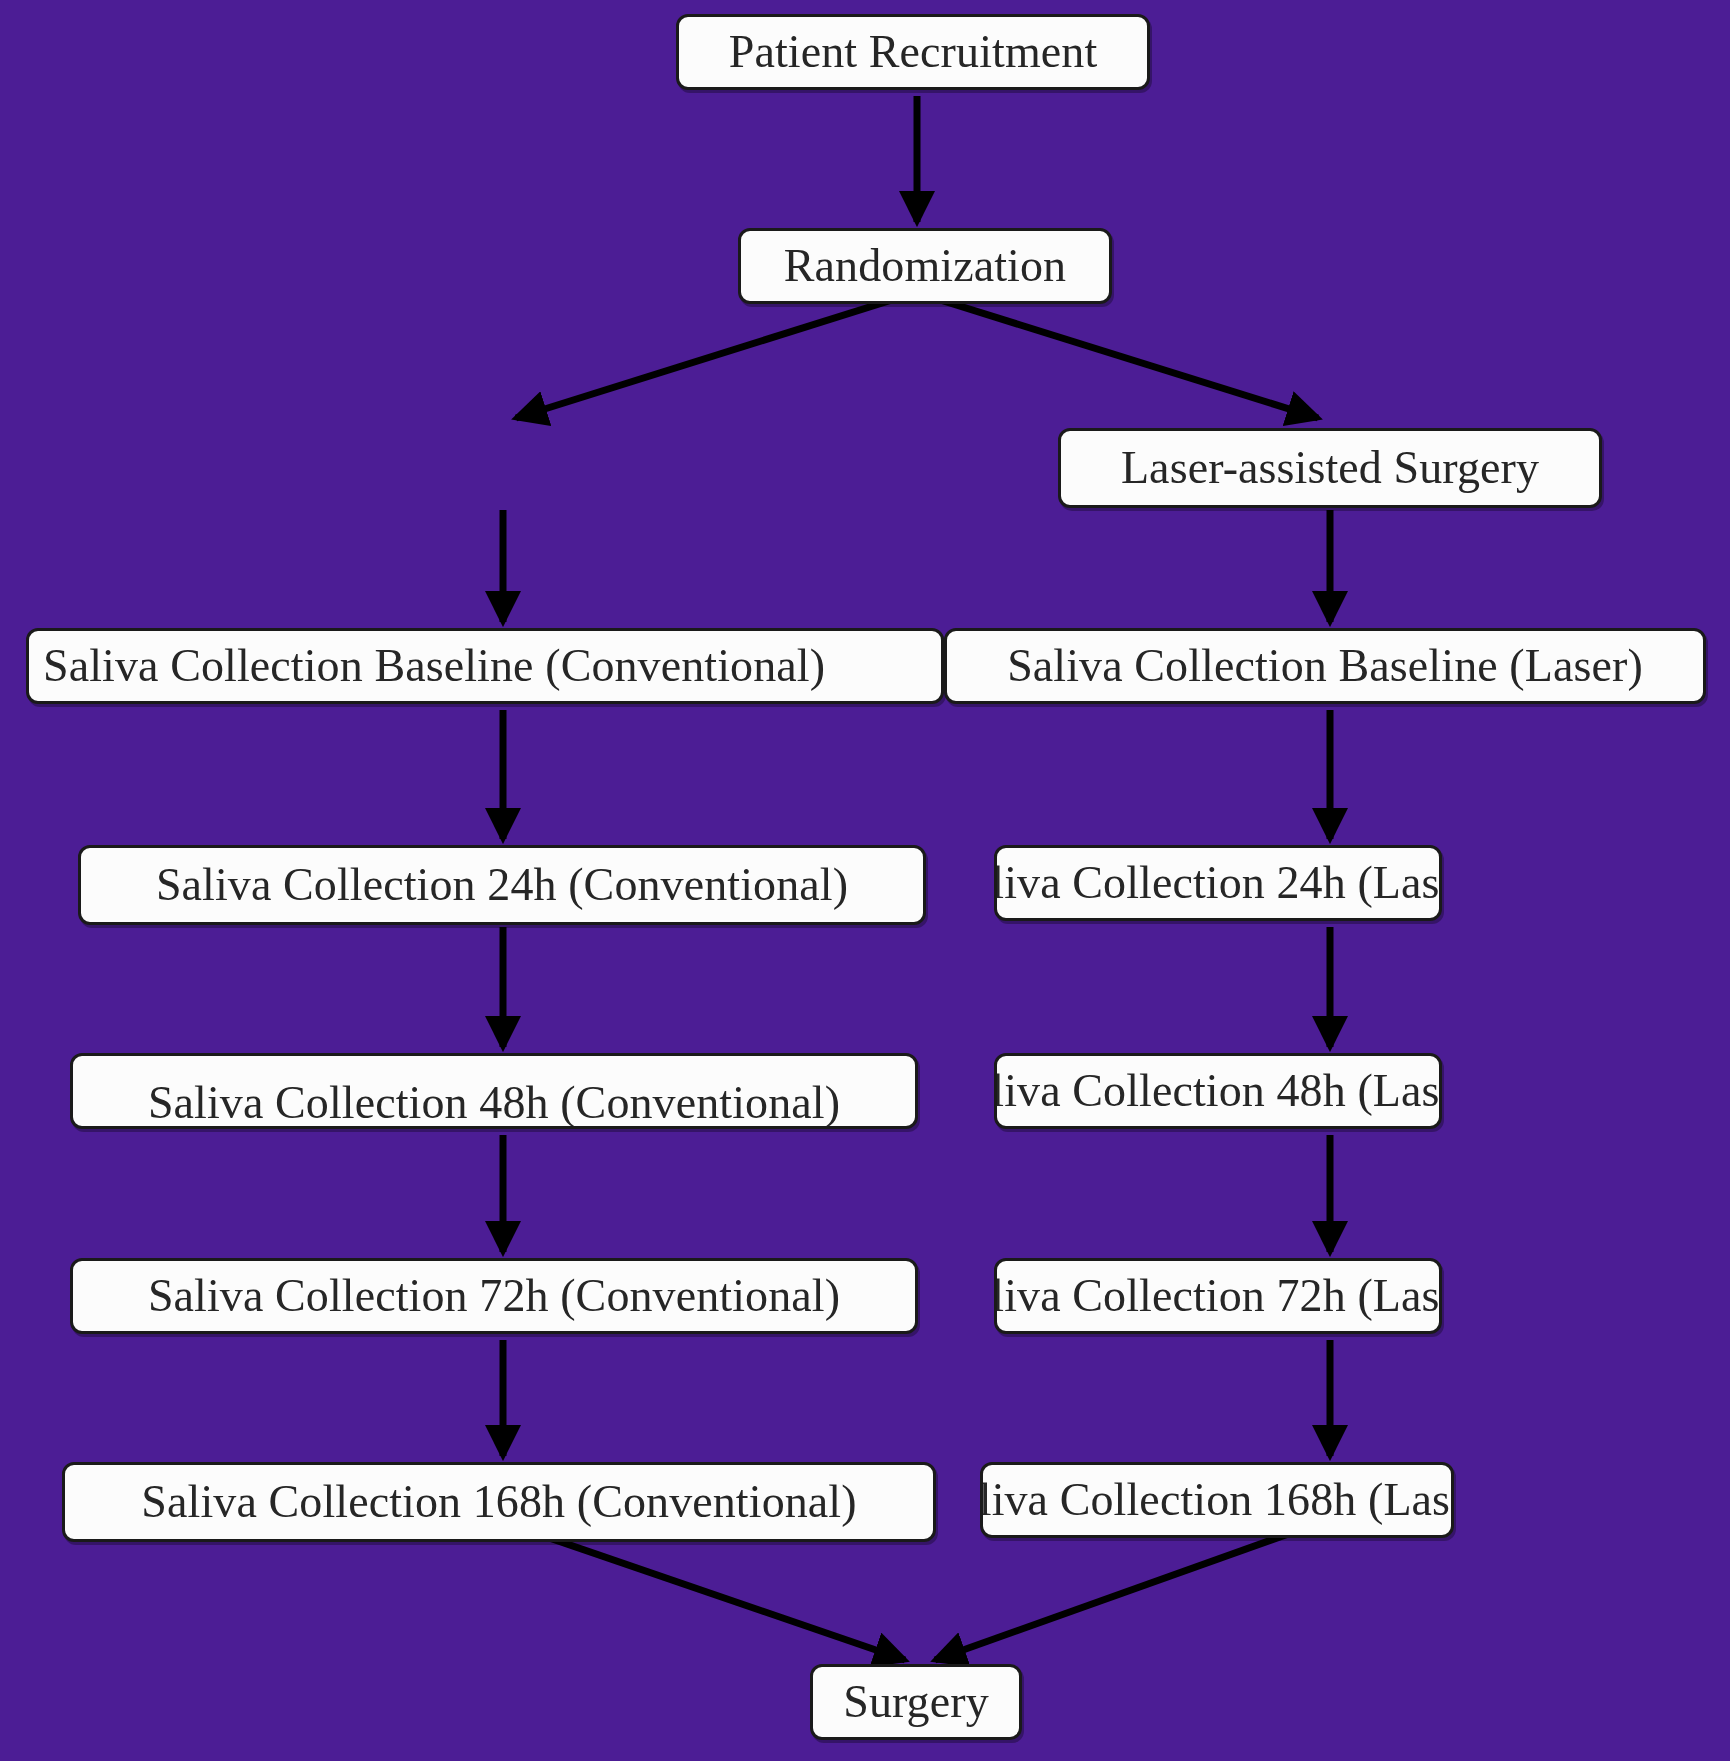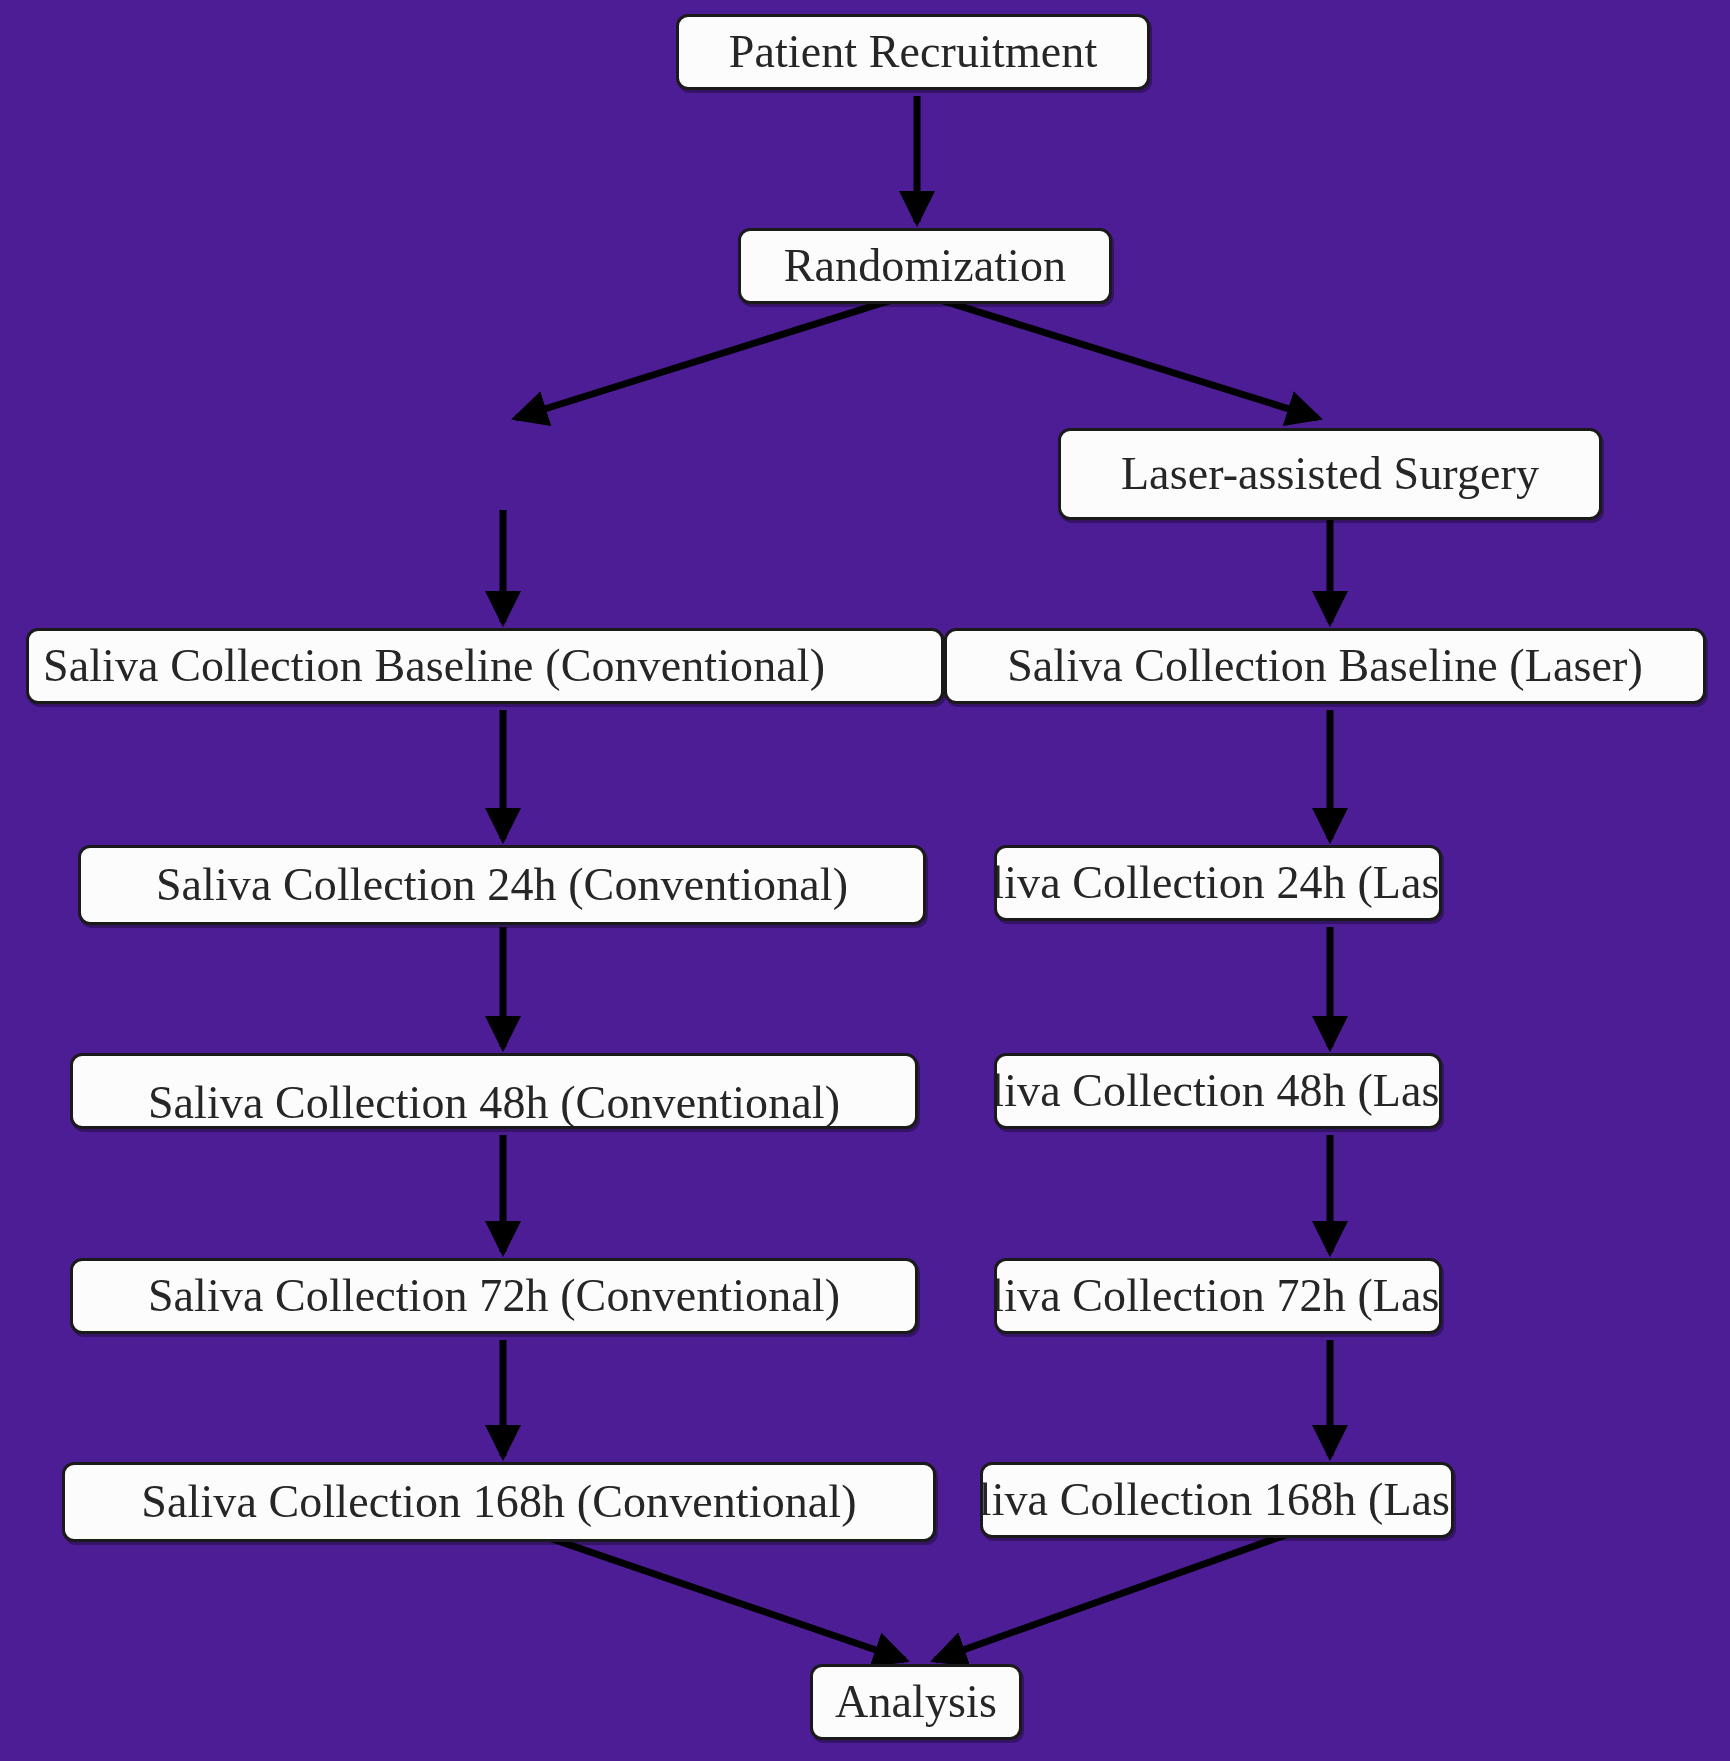--- a/index.html
+++ b/index.html
@@ -97,21 +97,21 @@
 
   <div class="node" style="left:676px; top:14px; width:474px; height:76px;">
     <span class="label">Patient Recruitment</span>
   </div>
 
   <div class="node" style="left:738px; top:228px; width:374px; height:76px;">
     <span class="label">Randomization</span>
   </div>
 
 
-  <div class="node" style="left:1058px; top:428px; width:544px; height:92px;justify-content:center;">
+  <div class="node" style="left:1058px; top:428px; width:544px; height:80px;justify-content:center;">
     <span class="label">Laser-assisted Surgery</span>
   </div>
 
   <div class="node clip-right" style="left:26px; top:628px; width:918px; height:76px; justify-content:flex-start; z-index:2;">
     <span class="label">Saliva Collection Baseline (Conventional)</span>
   </div>
 
   <div class="node" style="left:944px; top:628px; width:762px; height:76px; z-index:3;">
     <span class="label">Saliva Collection Baseline (Laser)</span>
   </div>
@@ -142,16 +142,16 @@
 
   <div class="node" style="left:62px; top:1462px; width:874px; height:80px;">
     <span class="label">Saliva Collection 168h (Conventional)</span>
   </div>
 
   <div class="node" style="left:980px; top:1462px; width:474px; height:76px;">
     <span class="label">Saliva Collection 168h (Laser)</span>
   </div>
 
   <div class="node" style="left:810px; top:1664px; width:212px; height:76px;">
-    <span class="label">Analysis</span>
+    <span class="label">Surgery</span>
   </div>
 
 </div>
 
 </body></html>

